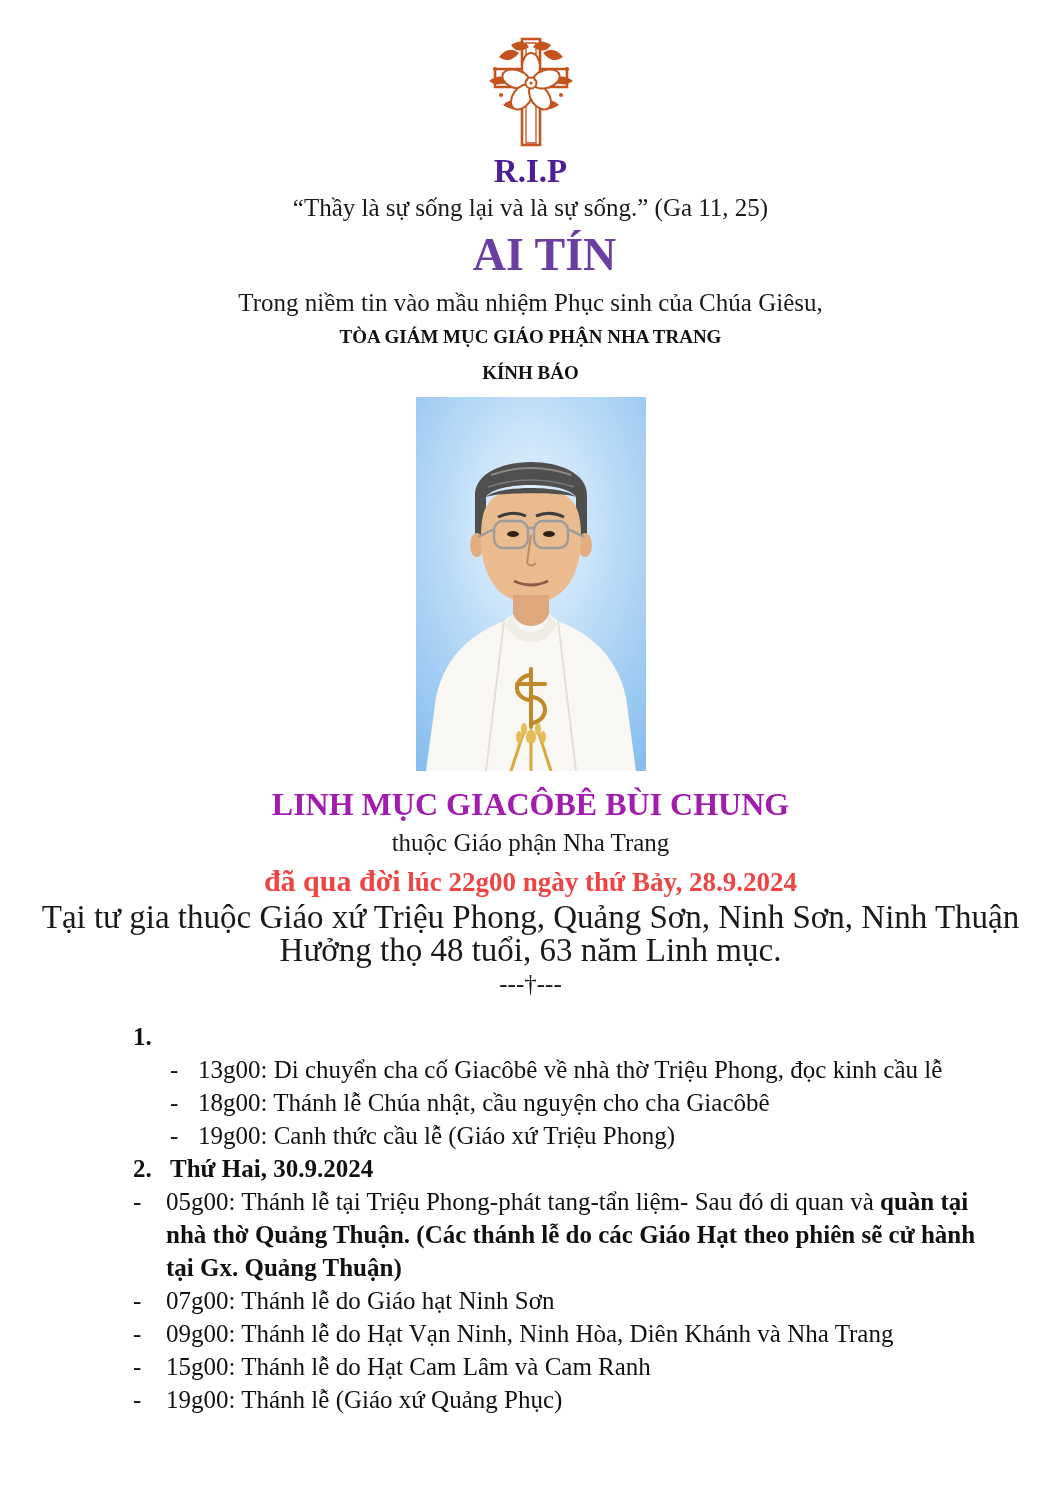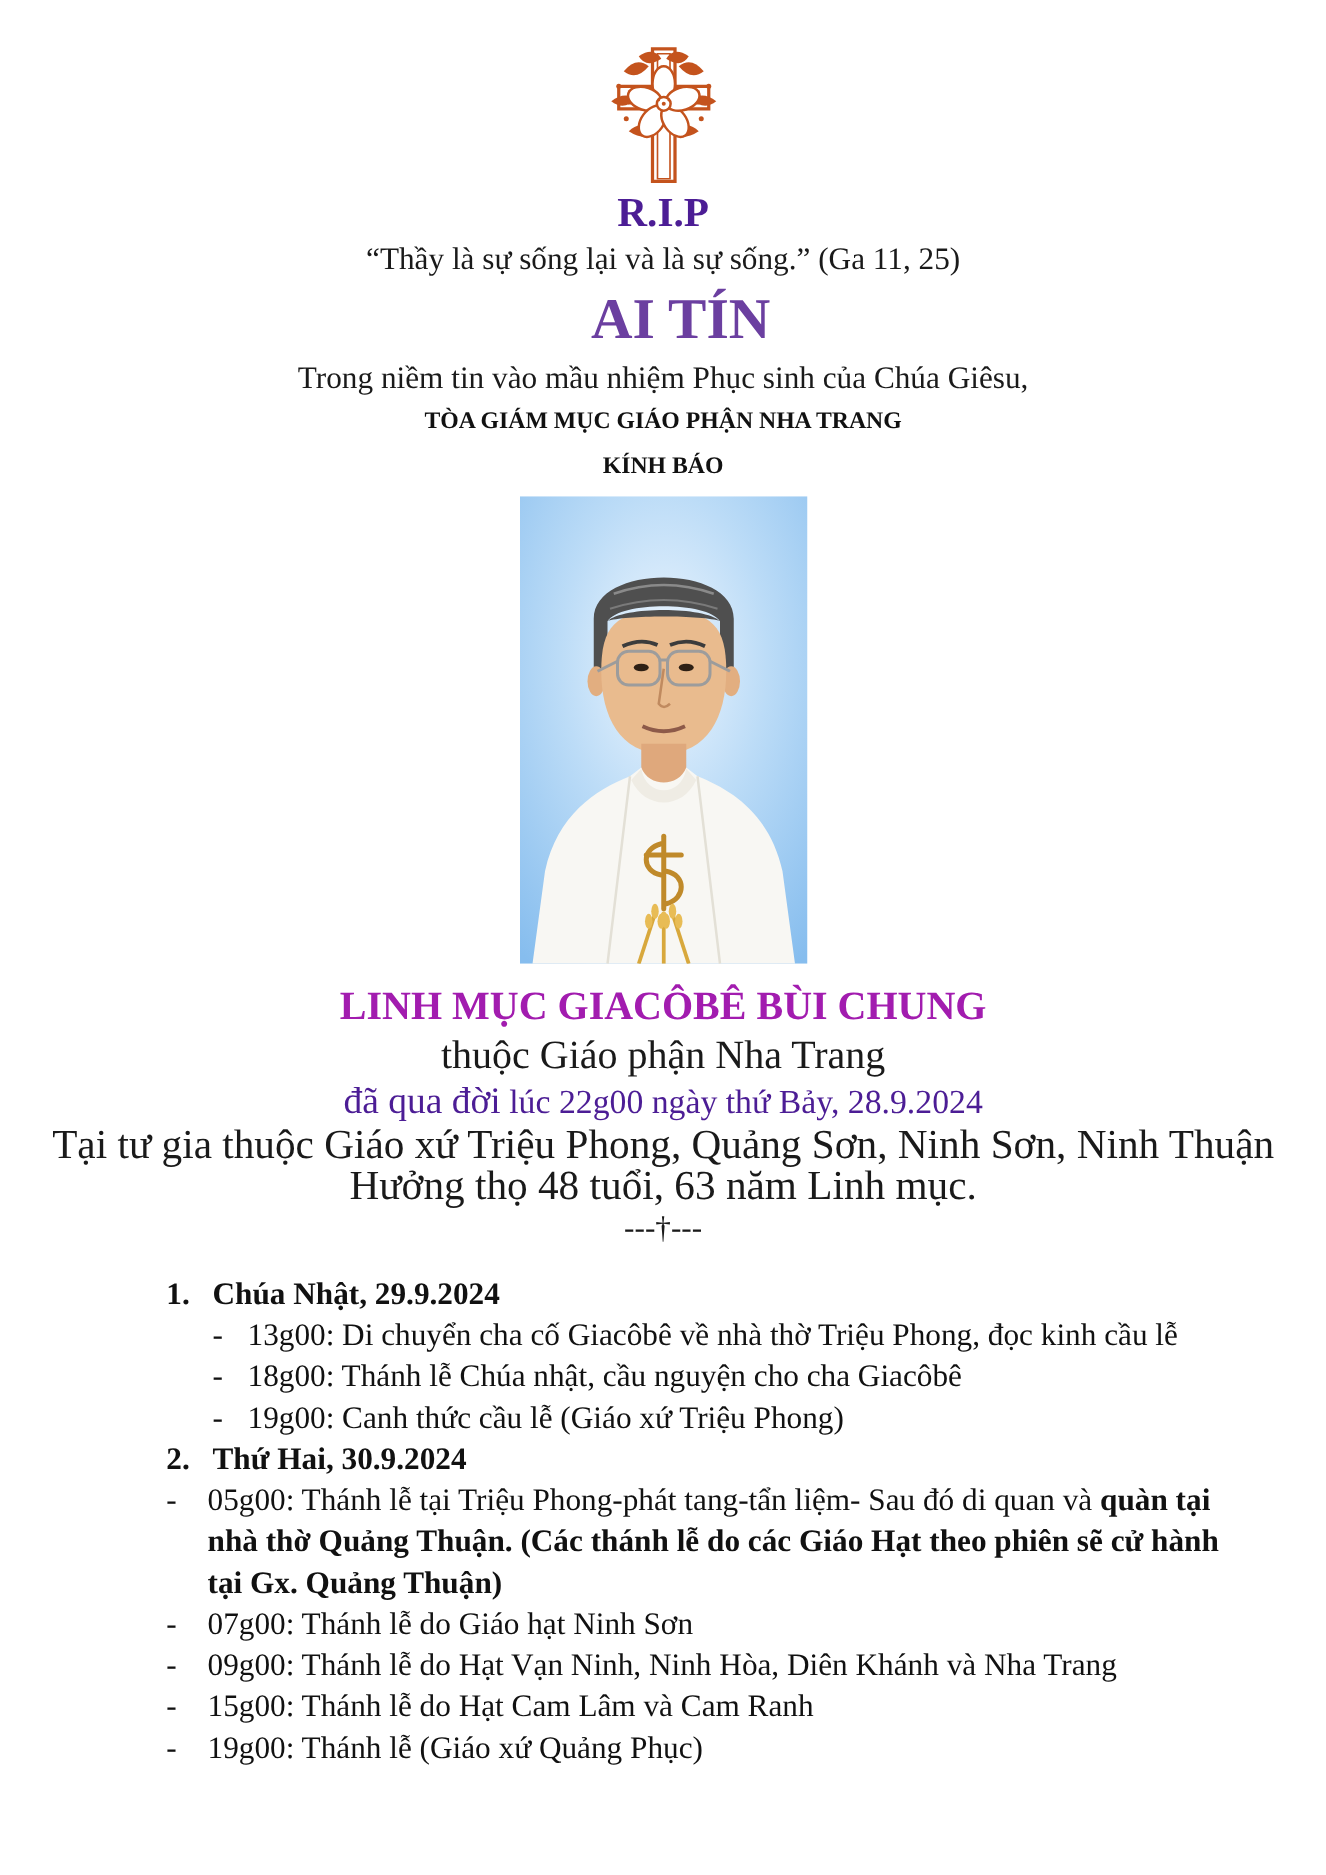--- a/index.html
+++ b/index.html
@@ -13,22 +13,22 @@
   .center-col { text-align:center; }
   .cross-wrap { width:112px; height:118px; margin:33px auto 0; }
   .rip   { font-size:33px; line-height:40px; font-weight:bold; color:#4c1d95; }
   .quote { font-size:25px; line-height:33px; color:#1a1a1a; }
   .title { font-size:46px; line-height:62px; font-weight:bold; color:#6B3FA0;padding-left:28px; }
   .intro { font-size:25px; line-height:33px; color:#1a1a1a; }
   .org, .announce { font-size:19px; line-height:36px; font-weight:bold; color:#111; }
   .photo-wrap { width:230px; height:374px; margin:6px auto 0; }
   .photo-wrap svg { display:block; }
   .name  { font-size:32px; line-height:40px; font-weight:bold; color:#a21caf; margin-top:13px; }
-  .affiliation { font-size:32px; line-height:38px; color:#1a1a1a; }
-  .death { font-size:27px; line-height:38px; font-weight:normal; color:#4c1d95; }
+  .affiliation { font-size:25px; line-height:38px; color:#1a1a1a; }
+  .death { font-size:27px; line-height:38px; font-weight:bold; color:#ef4444; }
   .death-lead { font-size:30px; }
   .place, .age { font-size:33px; line-height:33px; color:#1a1a1a; }
   .divider { font-size:25px; line-height:34px; color:#1a1a1a; }
   .prog-heading { font-size:32px; line-height:42px; font-weight:bold; color:#6B3FA0; margin-top:13px; }
 
   .program-list {
     margin:19px 56px 0 133px;
     font-size:25px; line-height:33px; color:#111;
   }
   .prog-section-head { display:flex; font-weight:bold; }
@@ -163,21 +163,20 @@
     <div class="affiliation">thuộc Giáo phận Nha Trang</div>
     <div class="death"><span class="death-lead">đã qua đời</span><span> lúc 22g00 ngày thứ Bảy, 28.9.2024</span></div>
     <div class="place">Tại tư gia thuộc Giáo xứ Triệu Phong, Quảng Sơn, Ninh Sơn, Ninh Thuận</div>
     <div class="age">Hưởng thọ 48 tuổi, 63 năm Linh mục.</div>
     <div class="divider">---†---</div>
   </div>
 
   <div class="program-list" id="program-list">
       <div class="prog-section-head">
         <span class="num">1.</span>
-        <span class="sec-title">Chúa Nhật, 29.9.2024</span>
       </div>
       <div class="prog-item indent-2">
         <span class="marker">-</span>
         <span class="item-text"><span>13g00: Di chuyển cha cố Giacôbê về nhà thờ Triệu Phong, đọc kinh cầu lễ</span></span>
       </div>
       <div class="prog-item indent-2">
         <span class="marker">-</span>
         <span class="item-text"><span>18g00: Thánh lễ Chúa nhật, cầu nguyện cho cha Giacôbê</span></span>
       </div>
       <div class="prog-item indent-2">

